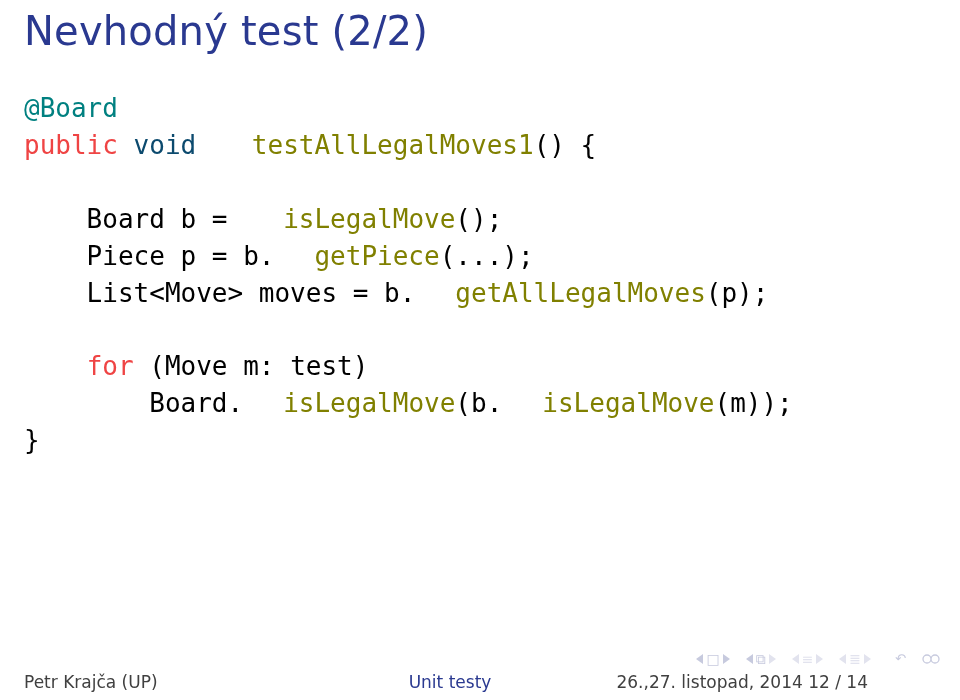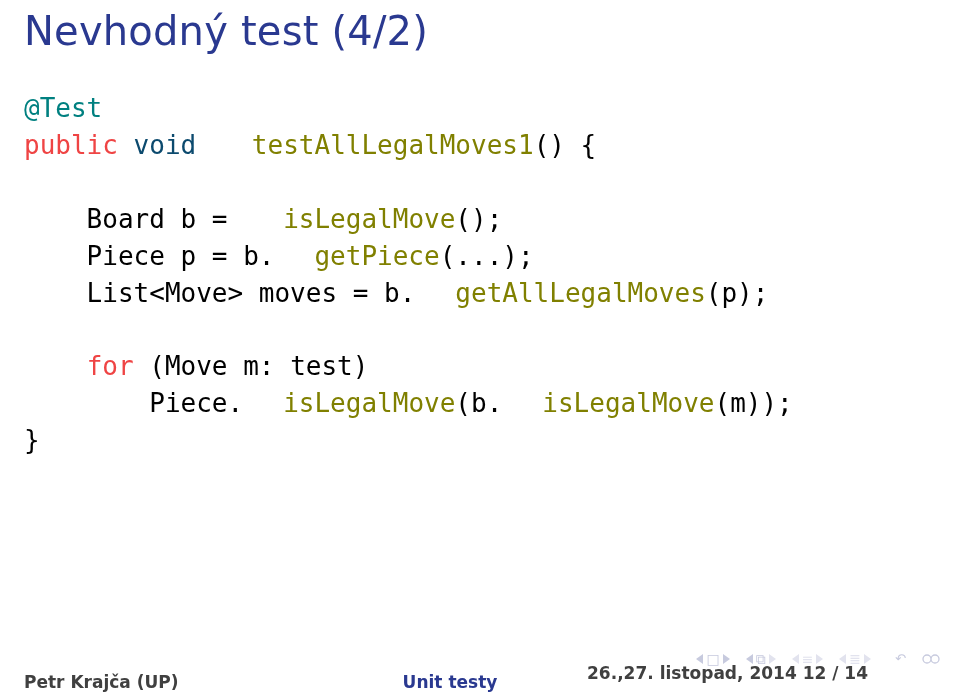--- a/index.html
+++ b/index.html
@@ -42,39 +42,38 @@
   .kw-green { color: #0c4a6e; }
   .kw-olive { color: #808000; margin-left: 40px; }
   .footer {
     position: absolute;
     bottom: 8px;
     left: 0;
     width: 892px;
     height: 26px;
     font-size: 17px;
     color: #404040;
-    font-weight: bold;
   }
   .footer .author {
     position: absolute;
     left: 24px;
     bottom: 0;
   }
   .footer .center {
     position: absolute;
     left: 8px;
     right: 0;
     bottom: 0;
     text-align: center;
     color: #2a3990;
   }
   .footer .right {
     position: absolute;
     right: 24px;
-    bottom: 9px;
+    bottom: 0;
   }
   .nav-row {
     position: absolute;
     bottom: 34px;
     right: 18px;
     display: flex;
     gap: 16px;
     align-items: center;
   }
   .nav-group {
@@ -108,31 +107,31 @@
     font-size: 13px;
     color: #c7cade;
   }
   .loop-icon svg { display:block; }
 </style>
 </head>
 <body>
 
 <div class="slide">
 
-  <div class="title">Nevhodný test (4/2)</div>
+  <div class="title">Nevhodný test (2/2)</div>
 
-  <div class="code-block"><span class="kw-teal">@Test</span>
+  <div class="code-block"><span class="kw-teal">@Board</span>
 <span class="kw-blue">public </span><span class="kw-green">void </span><span class="kw-olive">testAllLegalMoves1</span><span>() {</span>
 <span></span>
 <span>    Board b = </span><span class="kw-olive">isLegalMove</span><span>();</span>
 <span>    Piece p = b.</span><span class="kw-olive">getPiece</span><span>(...);</span>
 <span>    List&lt;Move&gt; moves = b.</span><span class="kw-olive">getAllLegalMoves</span><span>(p);</span>
 <span></span>
 <span>    </span><span class="kw-blue">for </span><span>(Move m: test)</span>
-<span>        Piece.</span><span class="kw-olive">isLegalMove</span><span>(b.</span><span class="kw-olive">isLegalMove</span><span>(m));</span>
+<span>        Board.</span><span class="kw-olive">isLegalMove</span><span>(b.</span><span class="kw-olive">isLegalMove</span><span>(m));</span>
 <span>}</span></div>
 
   <div class="nav-row">
     <div class="nav-group">
       <div class="nav-tri left"></div>
       <span class="nav-sym">□</span>
       <div class="nav-tri right"></div>
     </div>
     <div class="nav-group">
       <div class="nav-tri left"></div>

